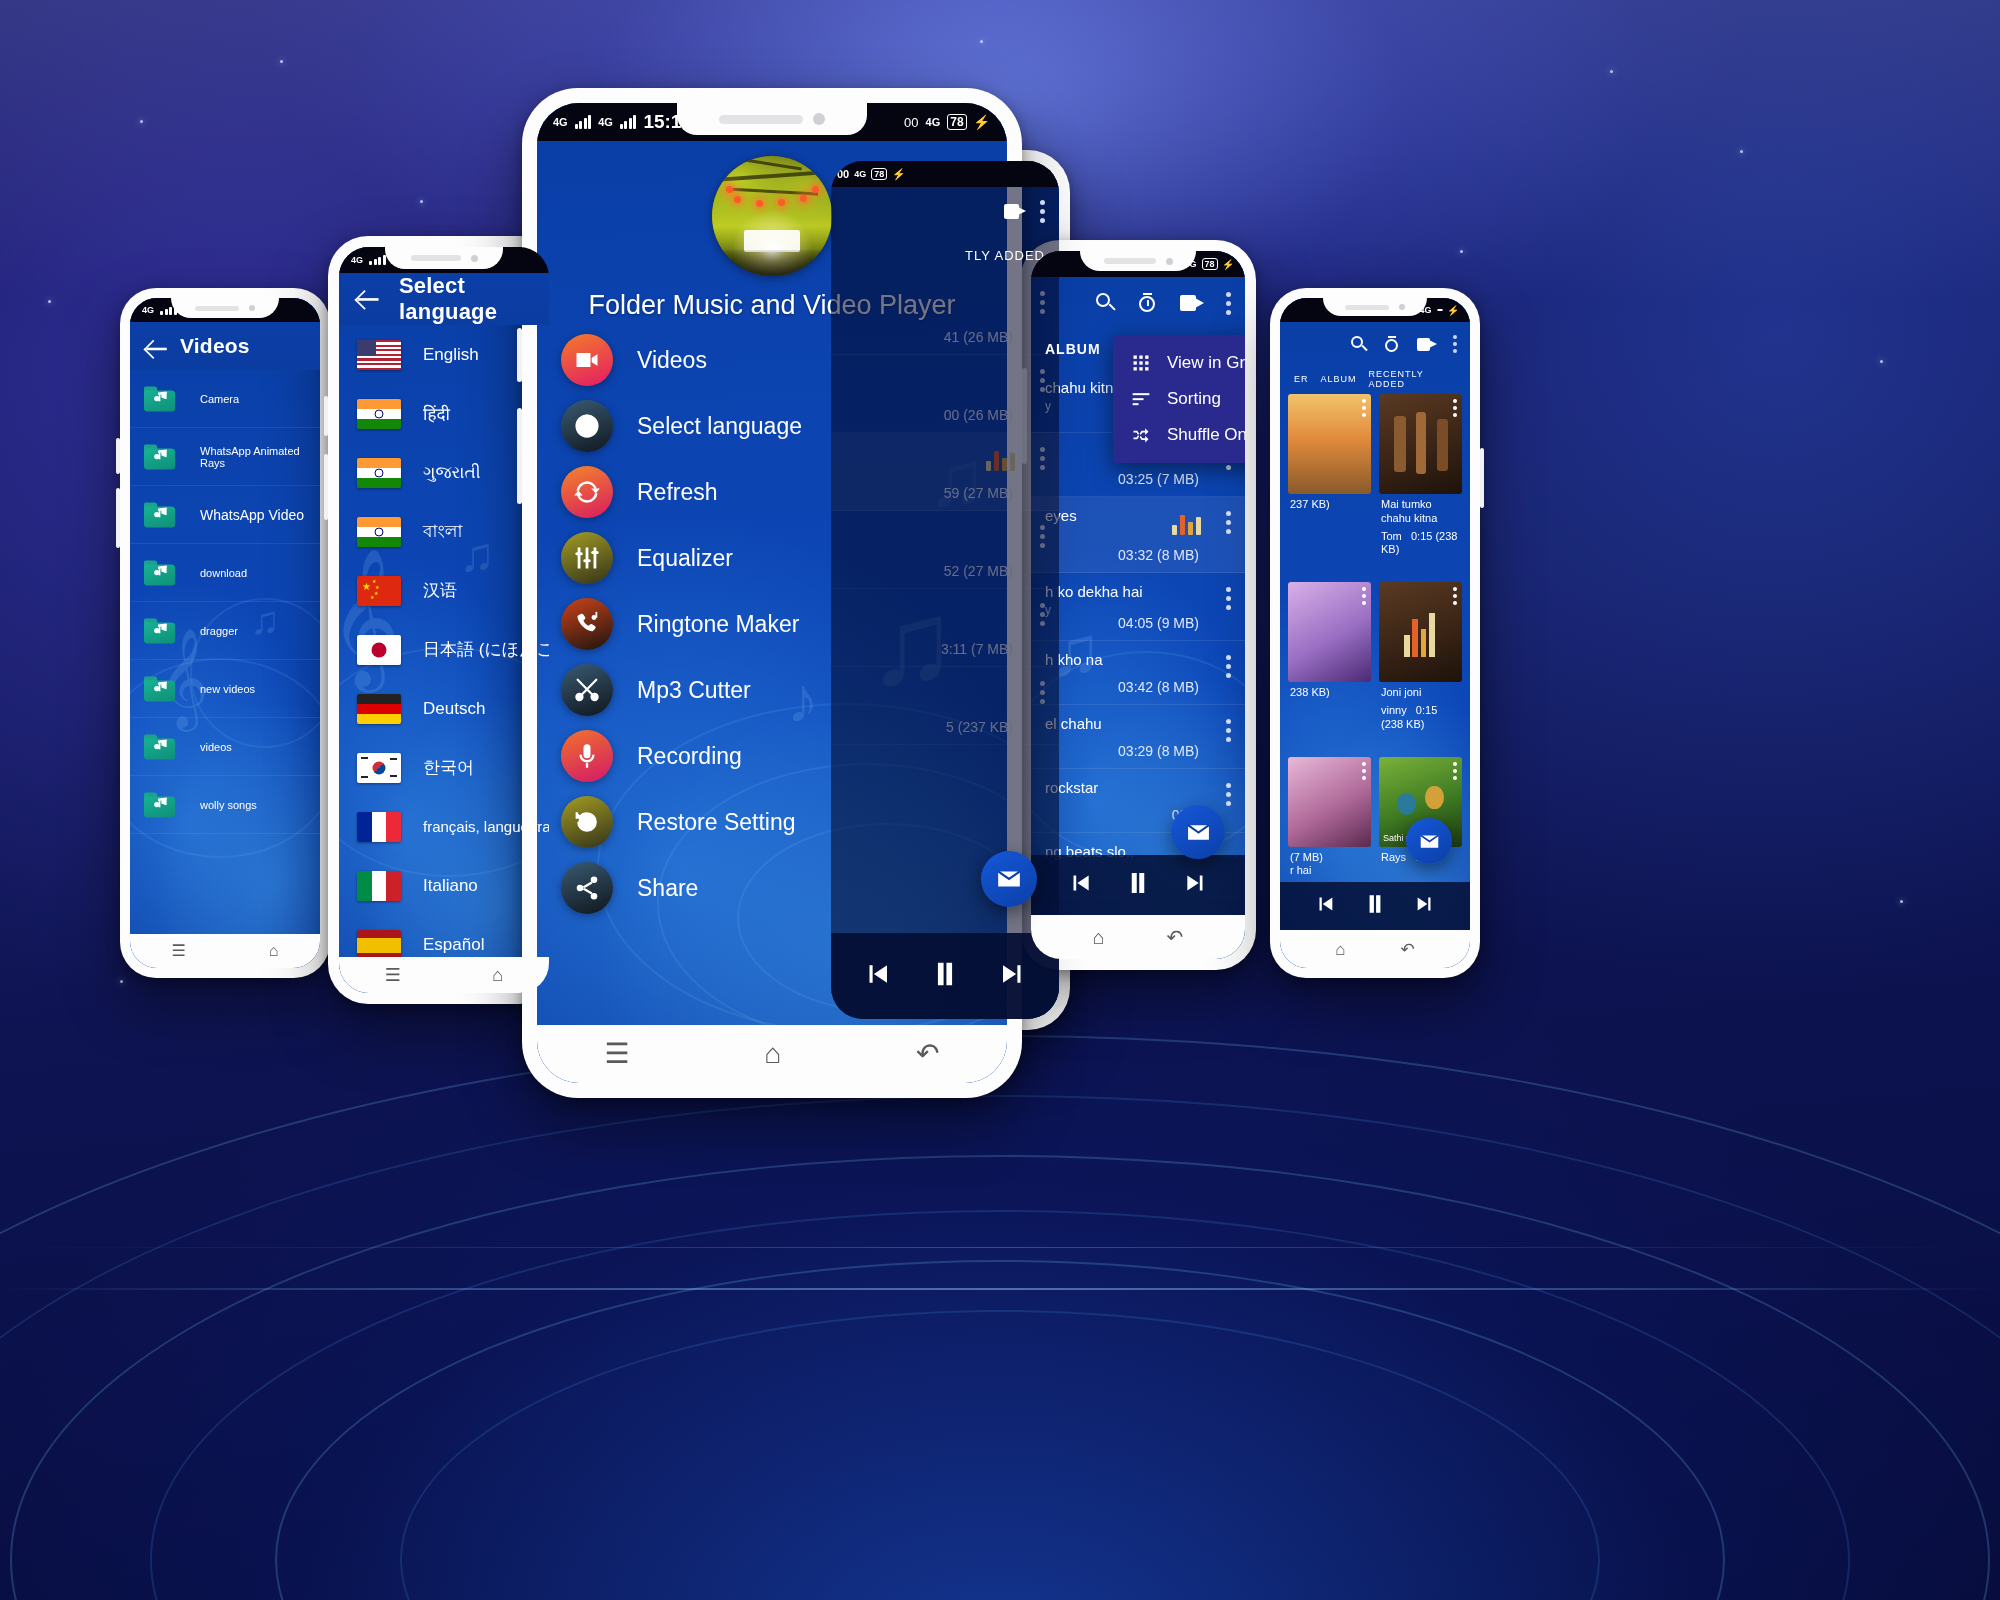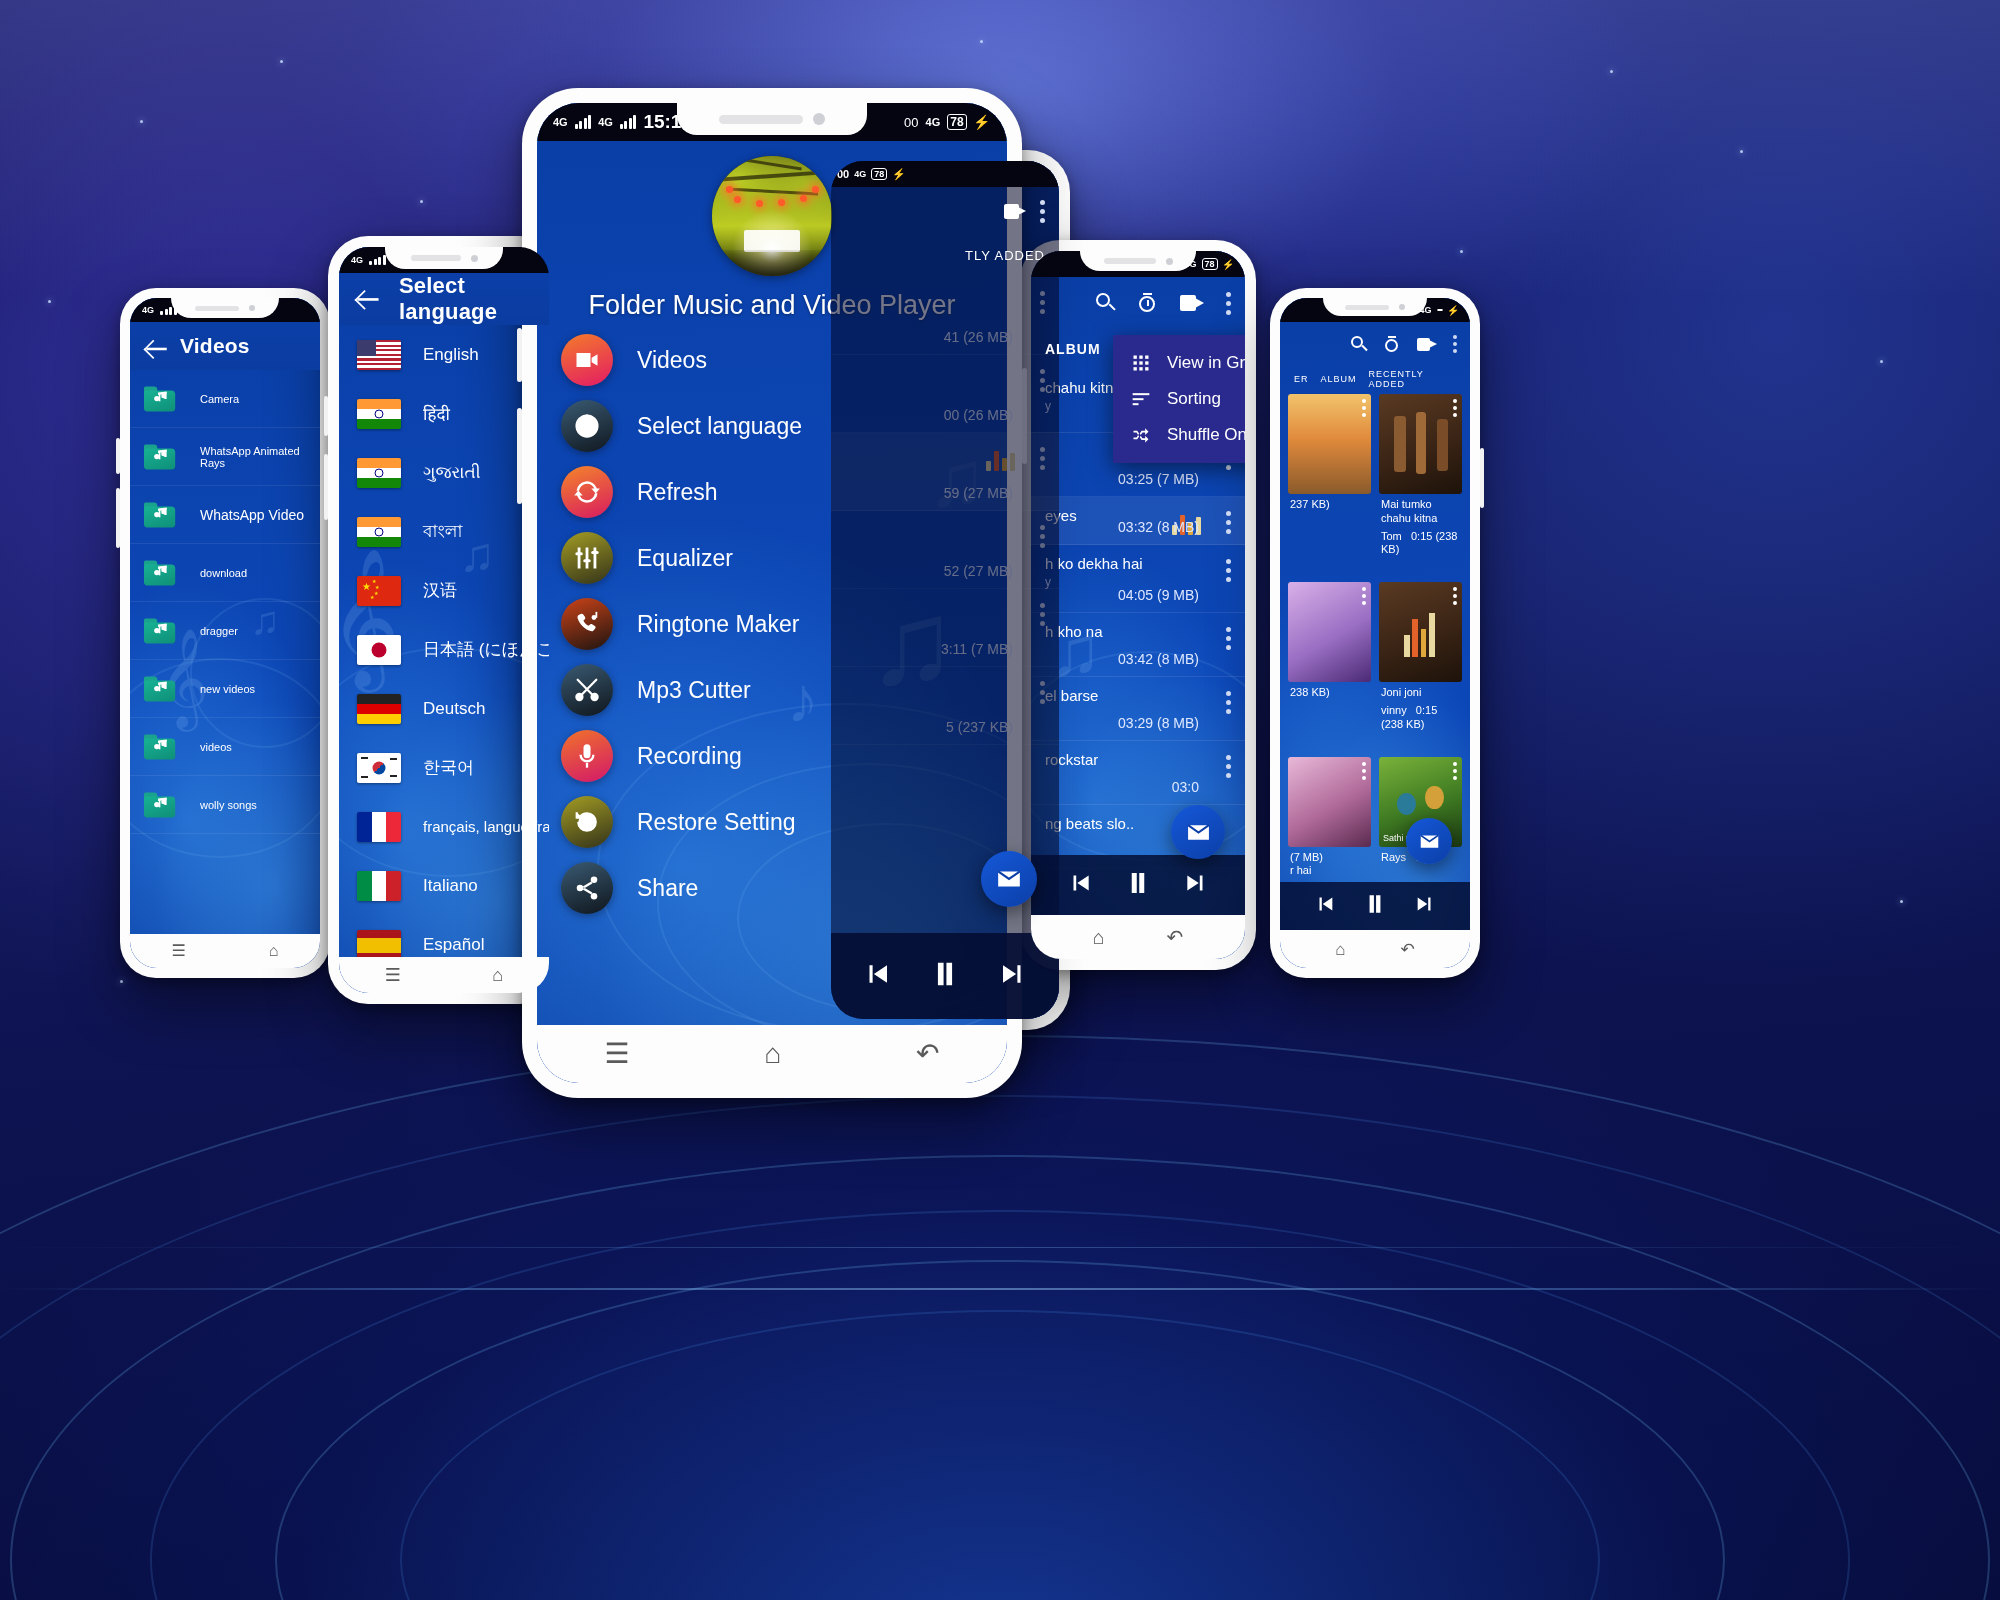--- a/index.html
+++ b/index.html
@@ -649,21 +649,21 @@
       </div>
       <div class="srow" style="height:64px">
         <div class="t"></div>
         <div class="kebab">
             <i></i>
             <i></i>
             <i style="margin:0"></i>
           </div>
         <div class="meta">03:25 (7 MB)</div>
       </div>
-      <div class="srow" style="height:48px;background:rgba(255,255,255,0.07)">
+      <div class="srow" style="height:76px;background:rgba(255,255,255,0.07)">
         <div class="t">eyes</div>
         <div class="eqbars">
           <i style="height:10px;background:#e8d9a0"></i>
             <i style="height:20px;background:#e2622a"></i>
             <i style="height:13px;background:#e0a83a"></i>
             <i style="height:18px;background:#e8d9a0"></i>
         </div>
         <div class="kebab">
             <i></i>
             <i></i>
@@ -684,21 +684,21 @@
       <div class="srow" style="height:64px">
         <div class="t">h kho na</div>
         <div class="kebab">
             <i></i>
             <i></i>
             <i style="margin:0"></i>
           </div>
         <div class="meta">03:42 (8 MB)</div>
       </div>
       <div class="srow" style="height:64px">
-        <div class="t">el barse</div>
+        <div class="t">el chahu</div>
         <div class="kebab">
             <i></i>
             <i></i>
             <i style="margin:0"></i>
           </div>
         <div class="meta">03:29 (8 MB)</div>
       </div>
       <div class="srow" style="height:64px">
         <div class="t">rockstar</div>
         <div class="kebab">

